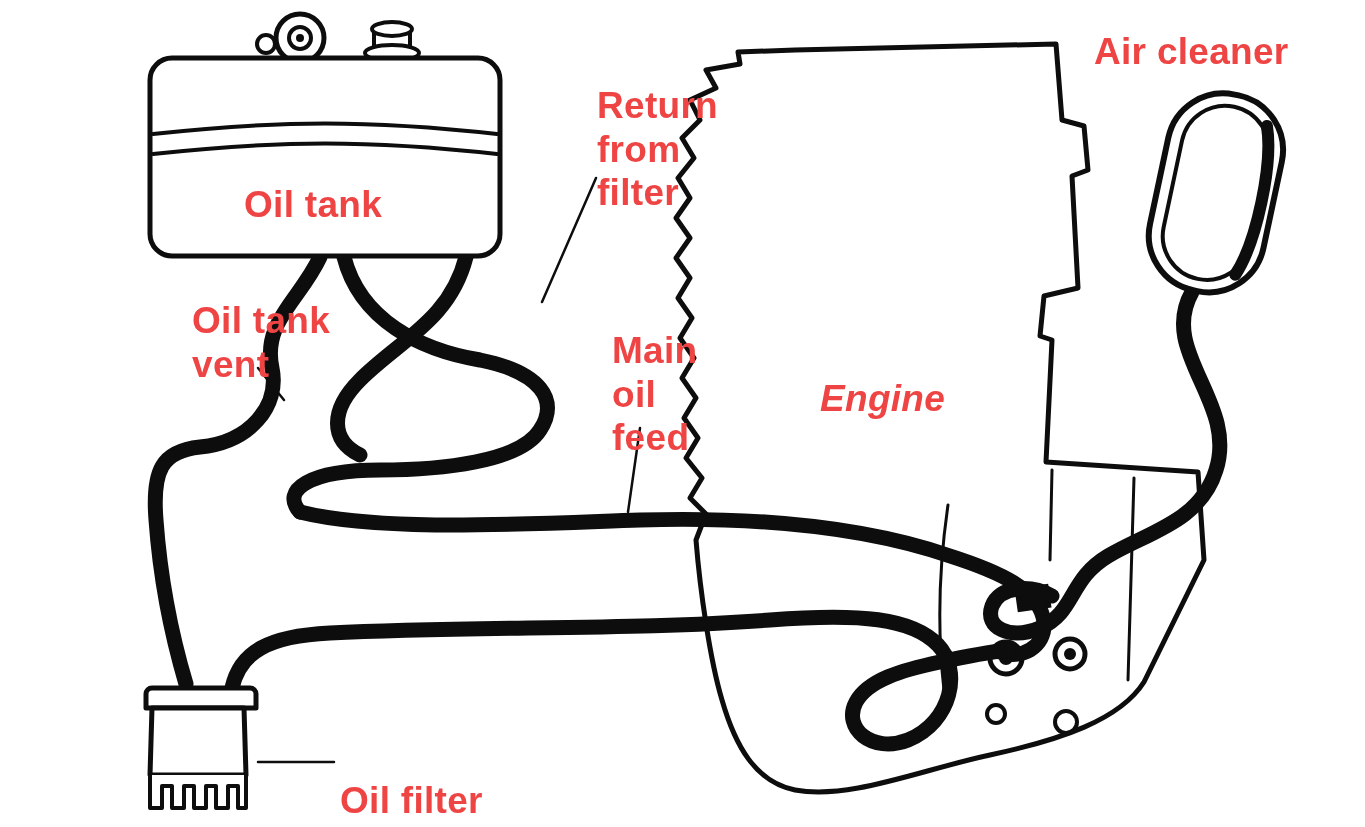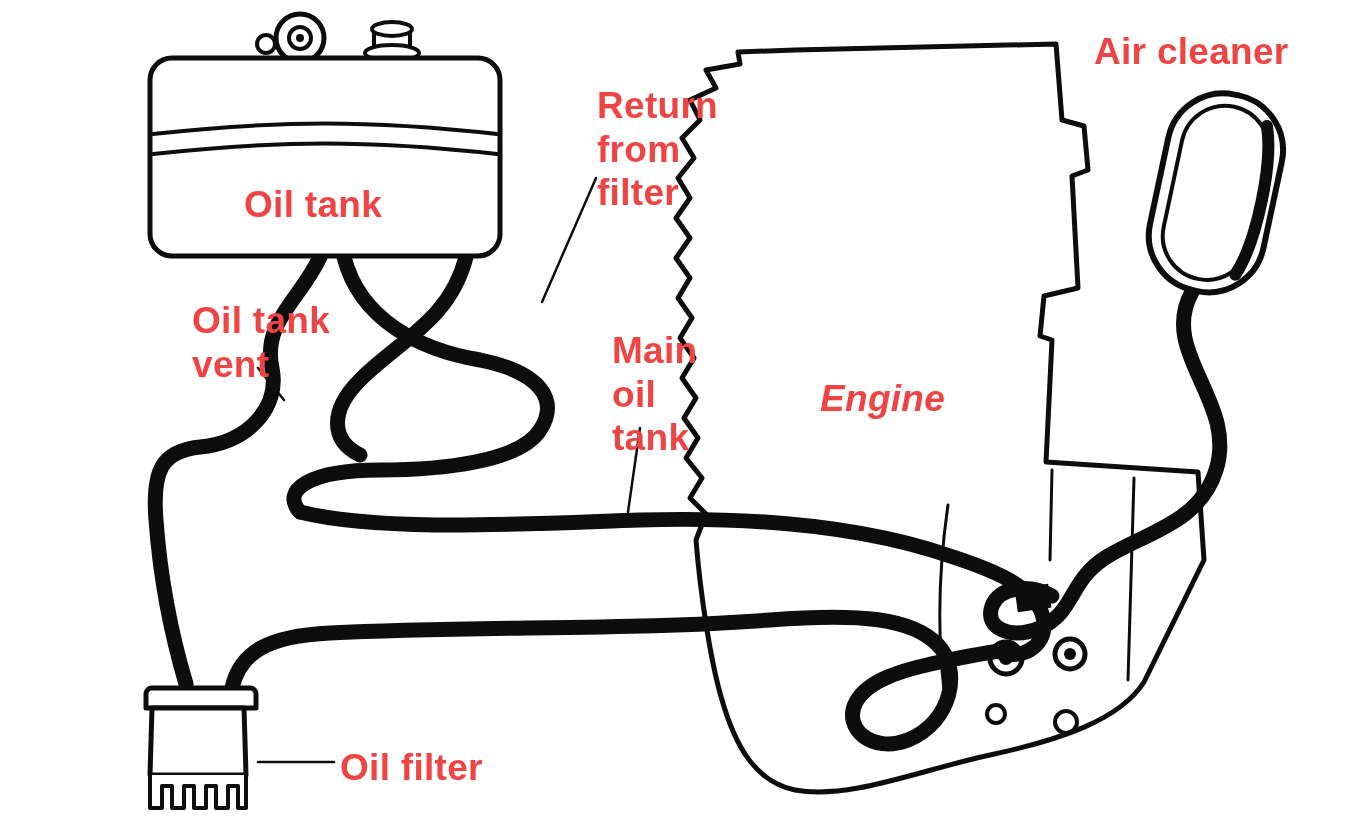--- a/index.html
+++ b/index.html
@@ -115,21 +115,21 @@
 
   <div class="label" style="left:568px; top:84px;margin-left:29px;">Return
 from
 filter</div>
 
   <div class="label" style="left:192px; top:299px;">Oil tank
 vent</div>
 
   <div class="label" style="left:612px; top:329px;">Main
 oil
-tank</div>
+feed</div>
 
   <div class="label" style="left:820px; top:377px;font-style:italic;">Engine</div>
 
   <div class="label" style="left:1094px; top:30px;">Air cleaner</div>
 
-  <div class="label" style="left:340px; top:746px;">Oil filter</div>
+  <div class="label" style="left:340px; top:779px;">Oil filter</div>
 
 </div>
 
 </body></html>

